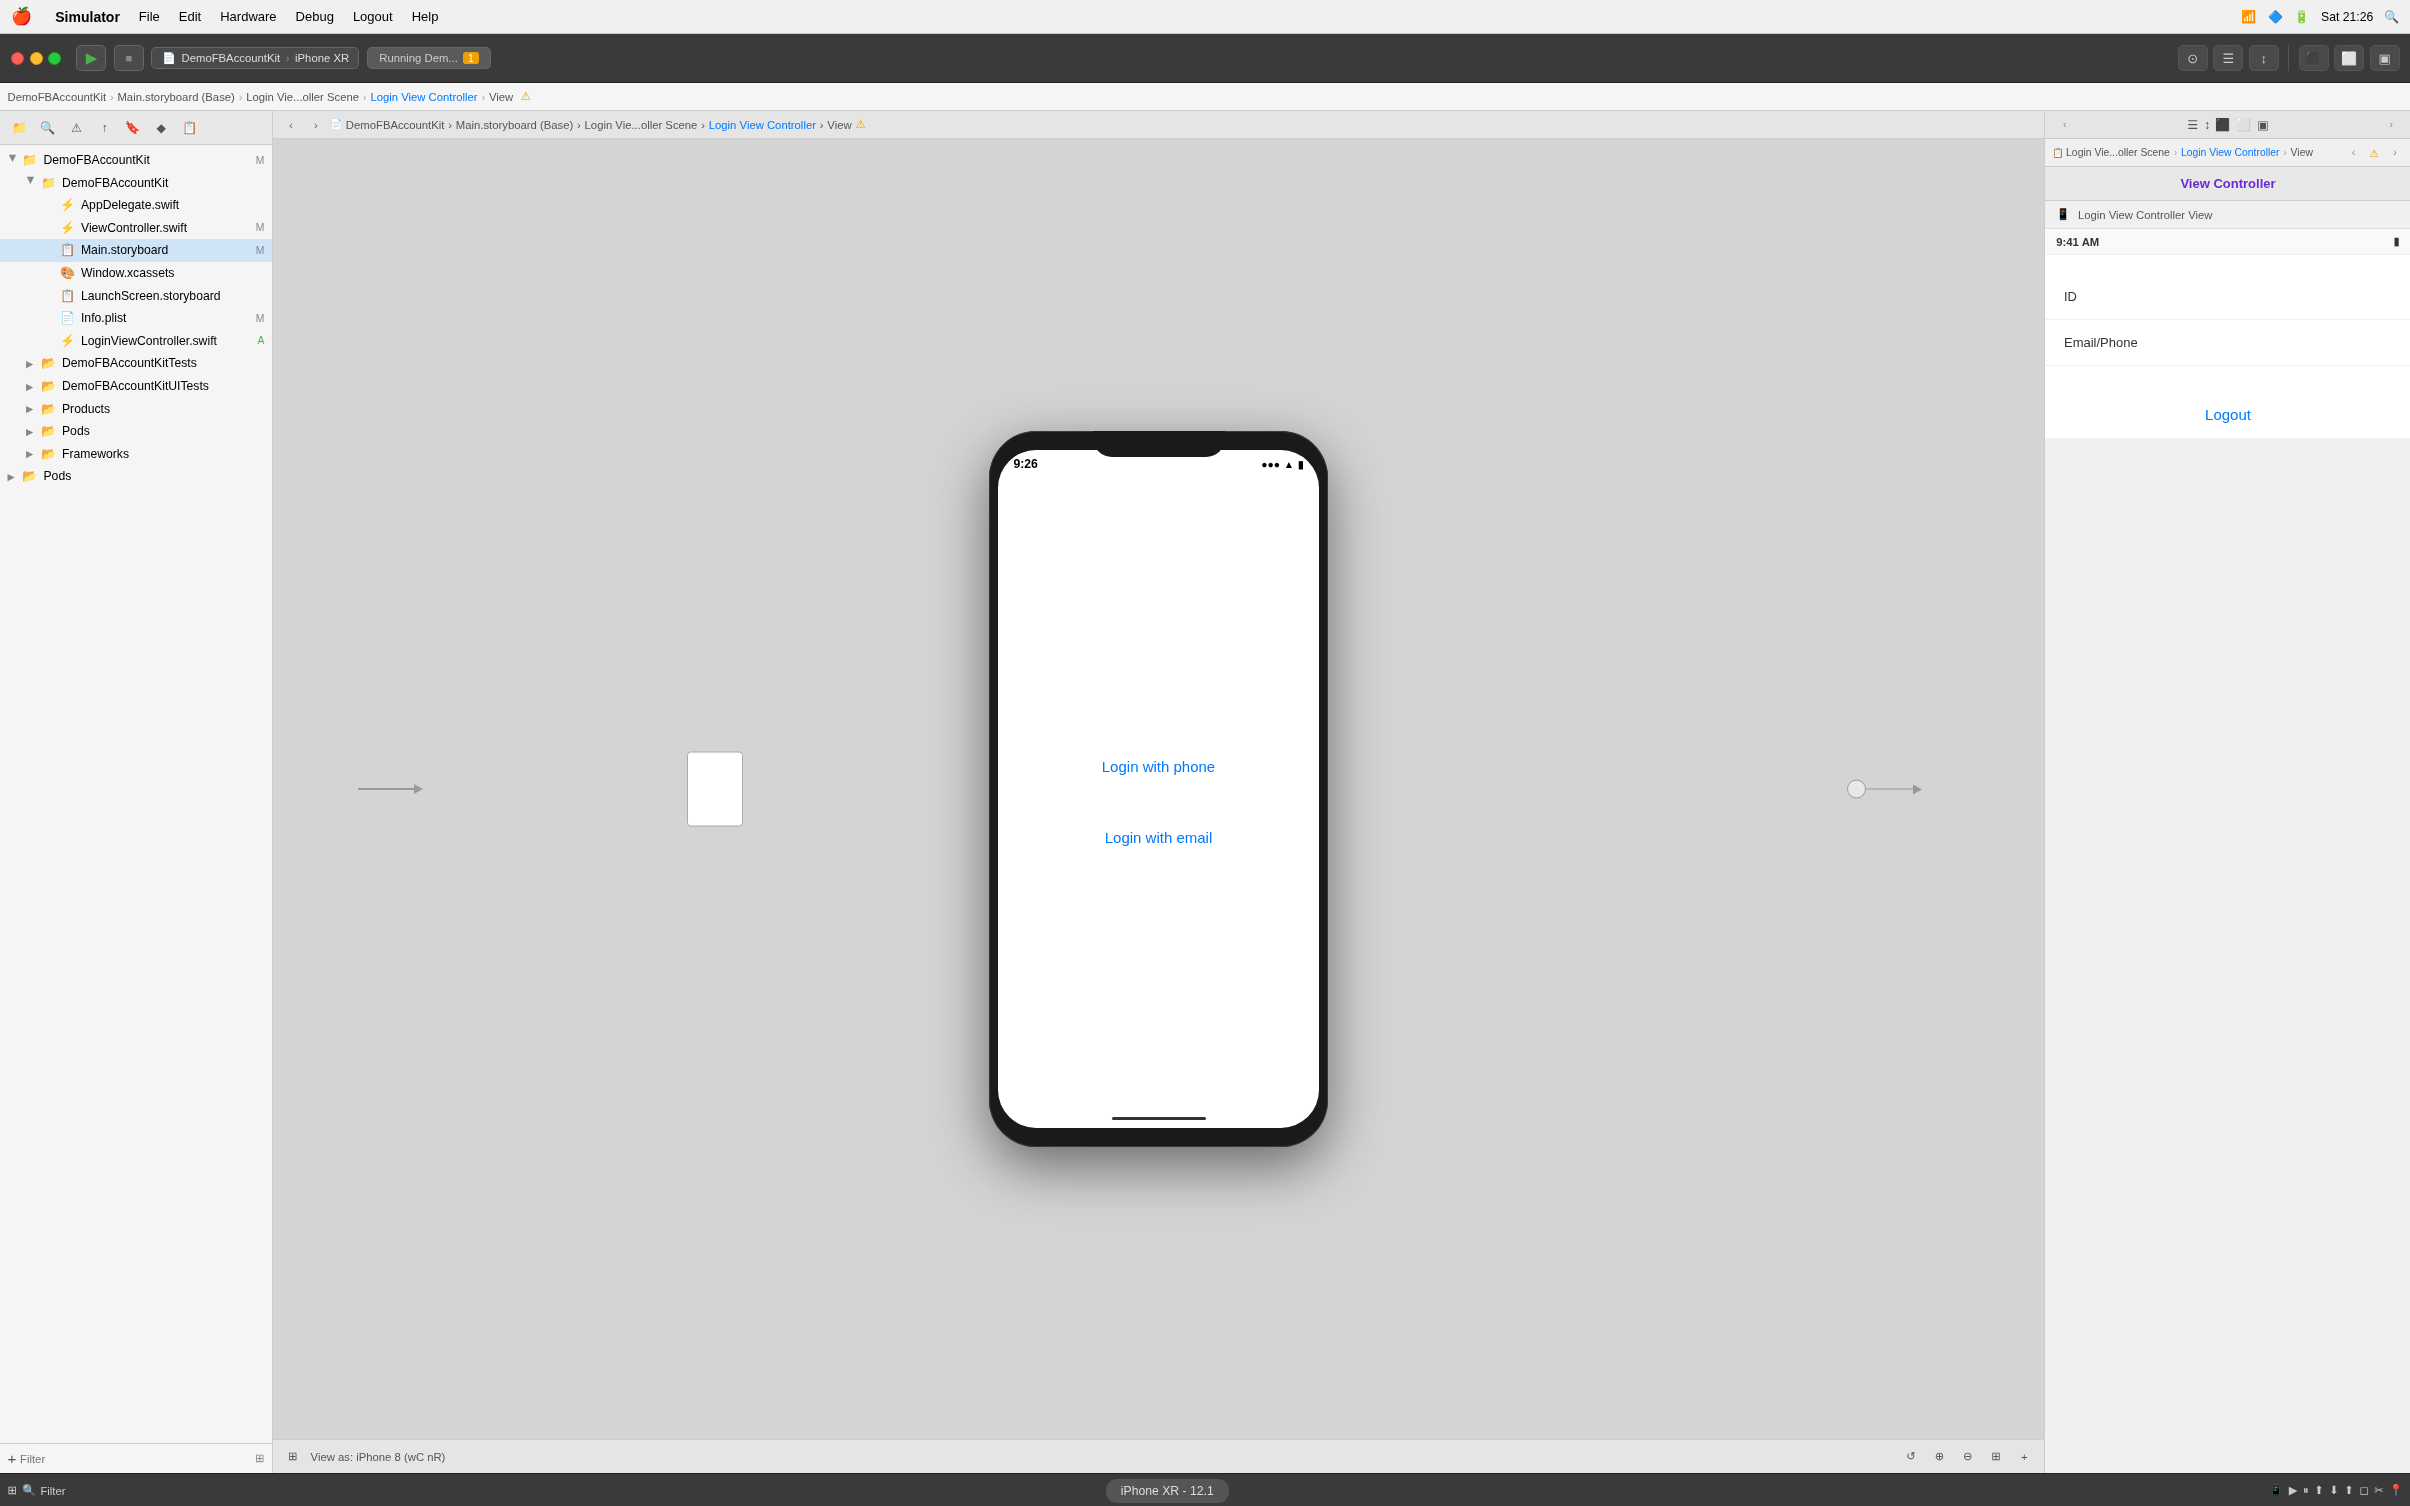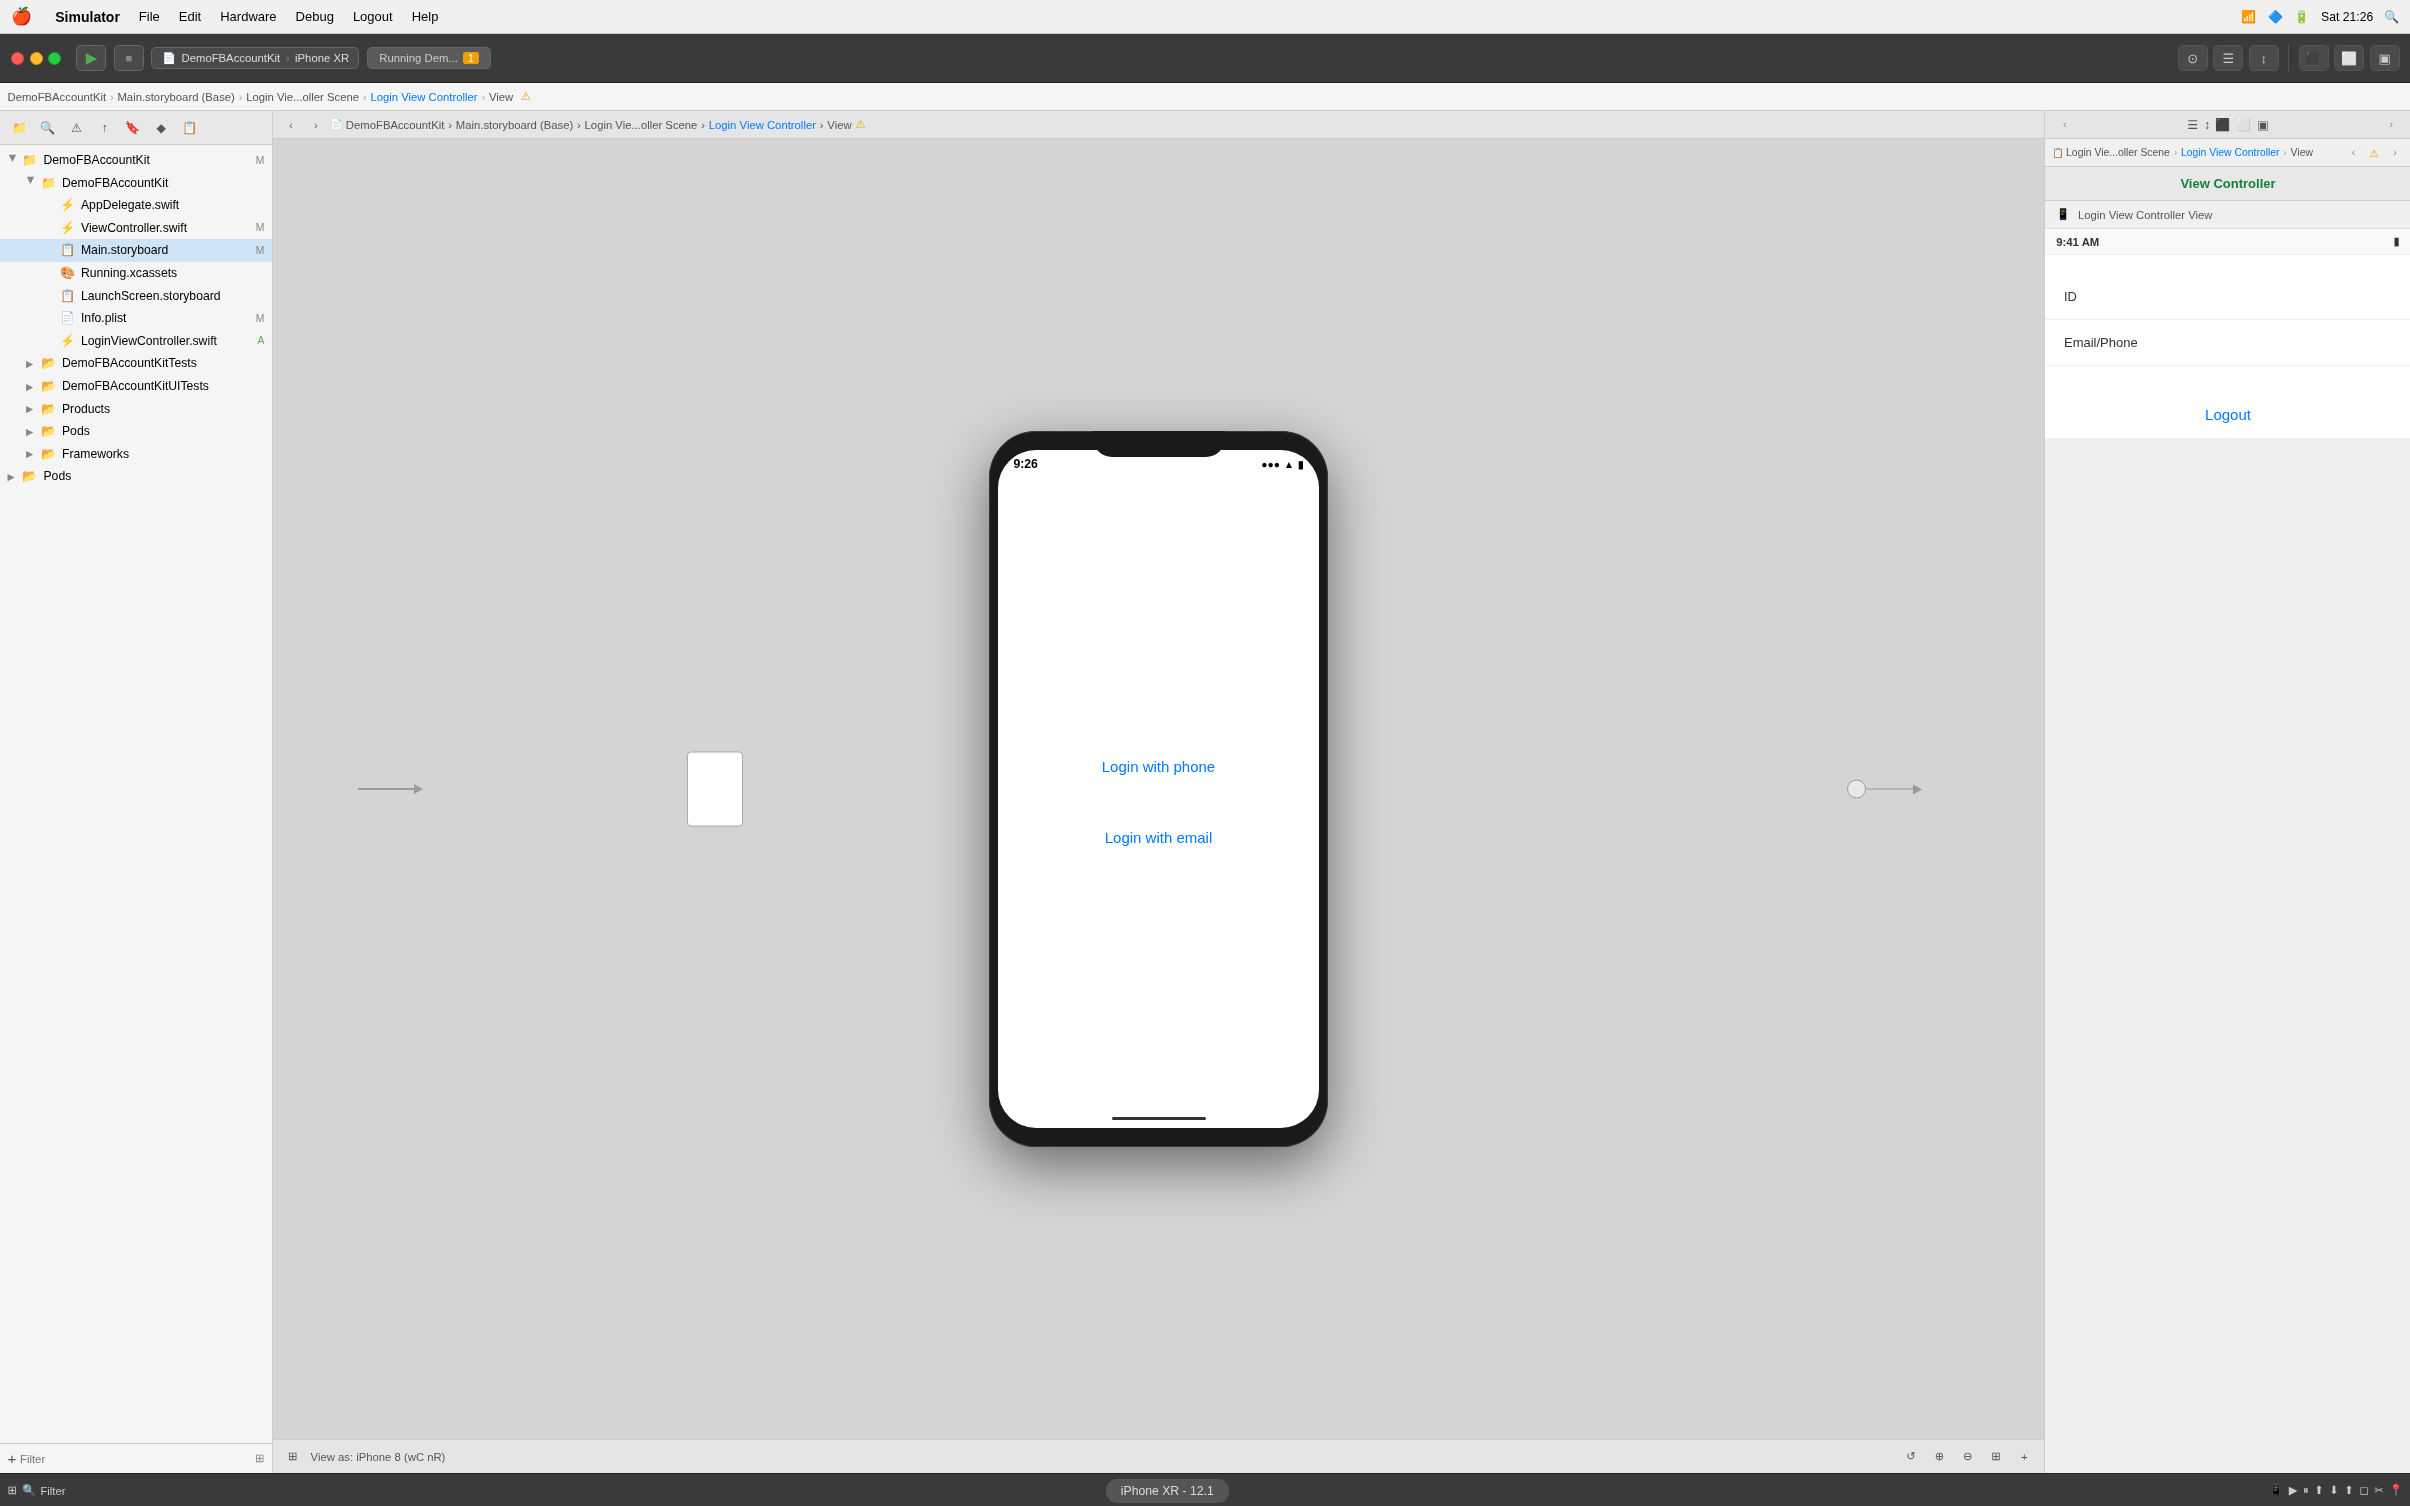--- a/index.html
+++ b/index.html
@@ -420,21 +420,21 @@
     .vc-inspector {
       flex: 1;
       display: flex;
       flex-direction: column;
     }
     .vc-title-bar {
       height: 34px;
       background: #e8e8e8;
       border-bottom: 0.9px solid #ccc;
       display: flex; align-items: center; justify-content: center;
-      font-size: 13px; font-weight: 600; color: #15803d;
+      font-size: 13px; font-weight: 600; color: #6d28d9;
     }
     .vc-preview {
       flex: 1;
       background: #f0f0f0;
       display: flex;
       flex-direction: column;
       align-items: stretch;
       padding: 0;
       position: relative;
     }
@@ -618,21 +618,21 @@
       </div>
       <div class="tree-item selected" style="padding-left:45px;">
         <span style="width:11.3px;"></span>
         <span class="tree-icon" style="color:#555;">📋</span>
         <span>Main.storyboard</span>
         <span class="badge modified">M</span>
       </div>
       <div class="tree-item" style="padding-left:45px;">
         <span style="width:11.3px;"></span>
         <span class="tree-icon">🎨</span>
-        <span>Running.xcassets</span>
+        <span>Window.xcassets</span>
       </div>
       <div class="tree-item" style="padding-left:45px;">
         <span style="width:11.3px;"></span>
         <span class="tree-icon">📋</span>
         <span>LaunchScreen.storyboard</span>
       </div>
       <div class="tree-item" style="padding-left:45px;">
         <span style="width:11.3px;"></span>
         <span class="tree-icon">📄</span>
         <span>Info.plist</span>

